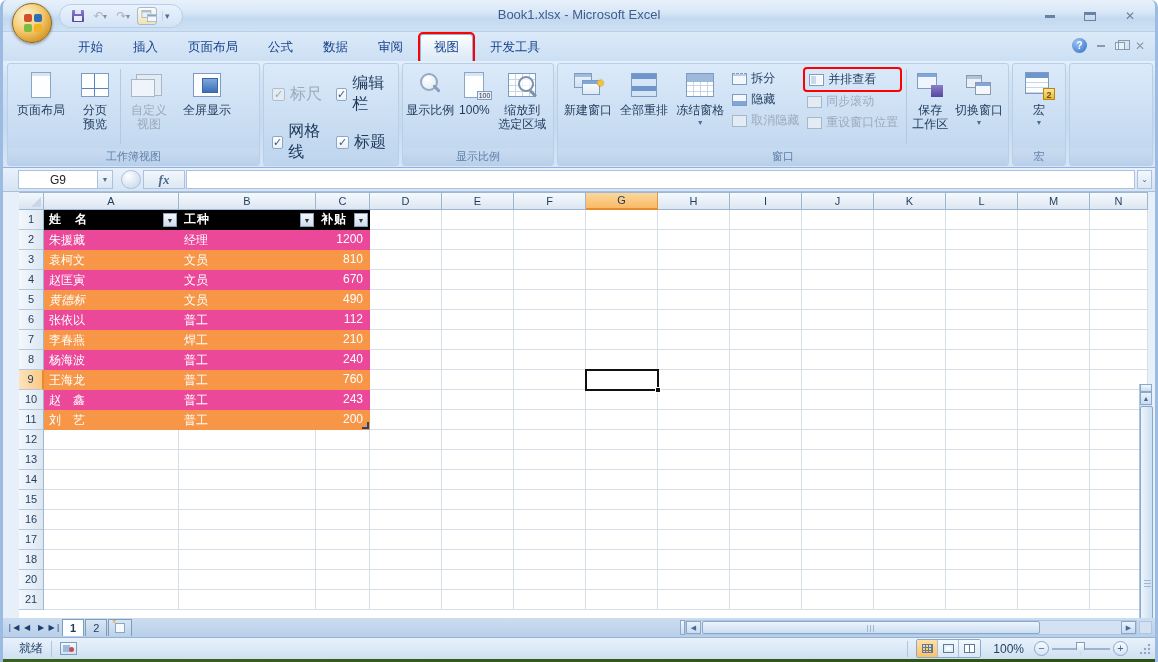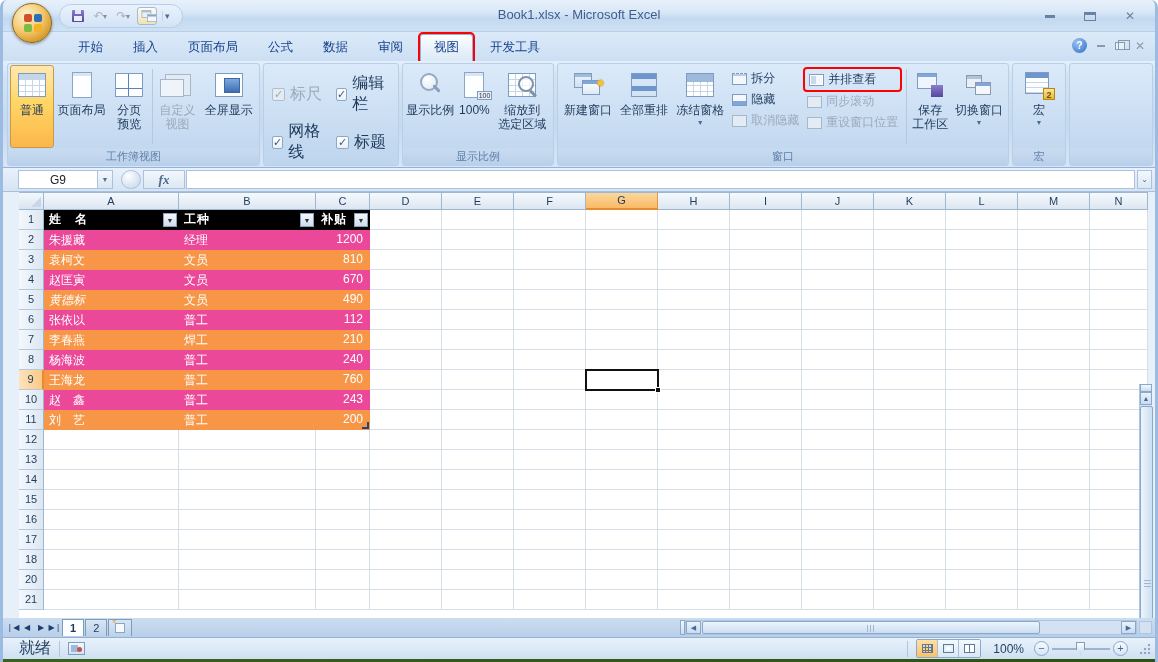--- a/index.html
+++ b/index.html
@@ -189,21 +189,21 @@
   .hbtn { width:15px; height:13px; background:linear-gradient(#EAF2FB,#C9DCF0); border:1px solid #8CA8C8; font-size:7px; color:#44699B; text-align:center; line-height:12px; flex:0 0 auto; }
   .hthumb { position:absolute; left:16px; top:0; width:338px; height:13px; background:linear-gradient(#EDF4FC,#CBDEF2); border:1px solid #8CA8C8; border-radius:2px; }
   .hthumb .grip { position:absolute; top:3px; left:50%; width:8px; height:7px; margin-left:-4px;
     background:repeating-linear-gradient(to right,#9FB8D4 0 1px, transparent 1px 3px); }
   .hright { position:absolute; right:0; }
   .cornerpiece { width:13px; height:13px; background:#D3E1F2; border:1px solid #B0C6DE; margin-right:3px; }
 
   
   .statusbar { position:absolute; left:0; top:637px; width:100%; height:22px;
     background:linear-gradient(#E9F2FC,#CFE0F2); border-top:1px solid #93B2D4; display:flex; align-items:center; }
-  .ready { margin-left:16px; font-size:16px; color:#1E3C5C; }
+  .ready { margin-left:16px; font-size:12px; color:#1E3C5C; }
   .ssep { width:1px; height:16px; background:#AEC6DF; margin:0 8px; }
   .recicon { width:17px; height:13px; border:1px solid #7E9CC0; background:linear-gradient(#F4F8FD,#D4E2F1); position:relative; }
   .recicon:before { content:""; position:absolute; left:2px; top:2px; width:7px; height:7px; background:#9DB9DB; }
   .recicon:after { content:""; position:absolute; right:2px; top:4px; width:5px; height:5px; border-radius:50%; background:#C0504D; }
   .statusright { margin-left:auto; display:flex; align-items:center; }
   .viewbtns { display:flex; border:1px solid #8CA8C8; border-radius:2px; overflow:hidden; }
   .vb { width:21px; height:17px; display:flex; align-items:center; justify-content:center; background:linear-gradient(#F4F9FE,#D9E7F5); border-right:1px solid #A9BFD8; }
   .vb:last-child { border-right:none; }
   .vb.sel { background:linear-gradient(#FFE0A6,#FCC163); }
   .vb .g1 { width:11px; height:9px; border:1px solid #5B7A9E;
@@ -285,26 +285,20 @@
     <div class="dc">
         <span class="rest"></span>
       </div>
     <div class="dc" style="font-size:12px">✕</div>
   </div>
 
   <div class="ribbon">
 
     <div class="group" style="width:253px">
       <div class="gbody">
-        <div class="bigbtn selected" style="width:50px">
-          <span class="icn">
-              <span class="sheeticon"></span>
-            </span>
-          <span class="blabel">普通</span>
-        </div>
         <div class="bigbtn" style="width:62px">
           <span class="icn">
               <span class="pageicon"></span>
             </span>
           <span class="blabel">页面布局</span>
         </div>
         <div class="bigbtn" style="width:46px">
           <span class="icn">
               <span class="pagebreakicon"></span>
             </span>

